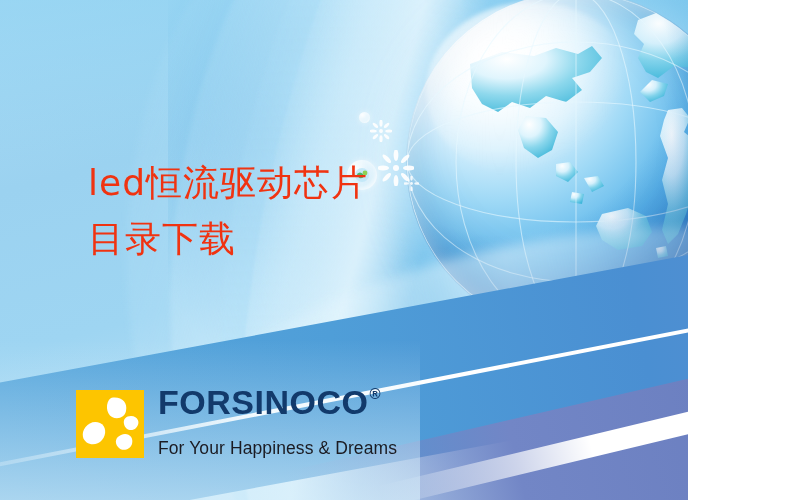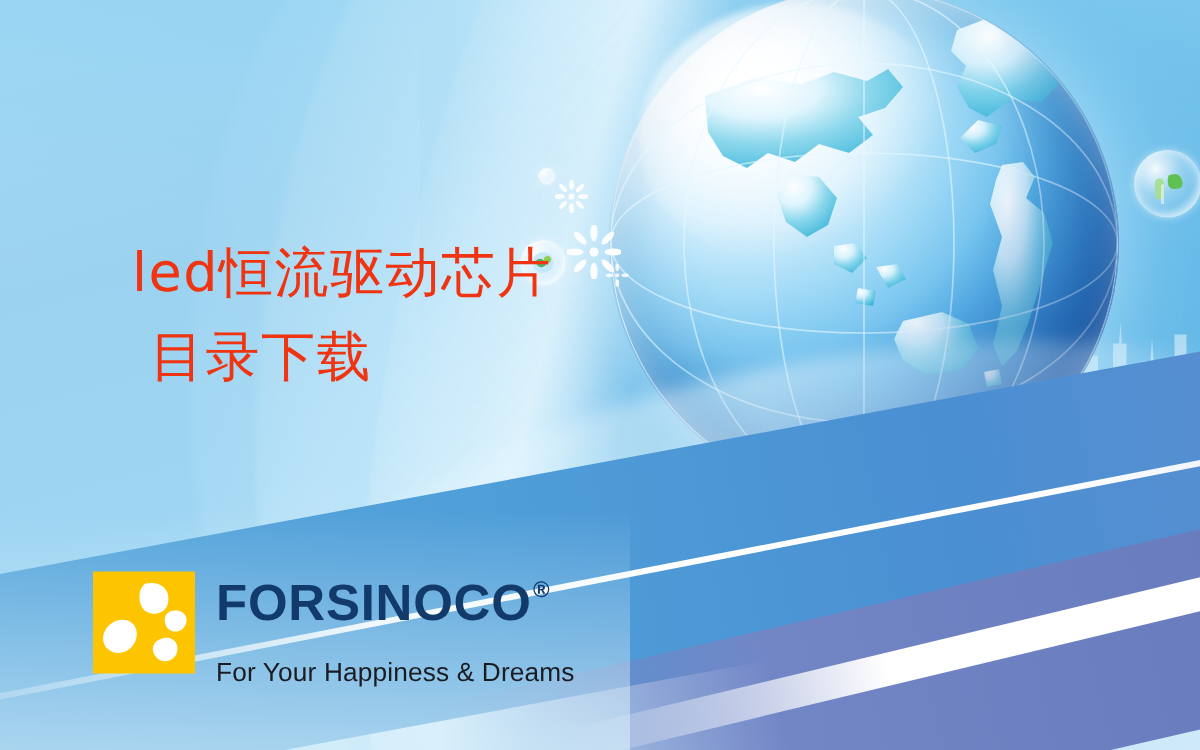--- a/index.html
+++ b/index.html
@@ -1,21 +1,21 @@
 <!DOCTYPE html>
 <html><head>
 <meta charset="utf-8">
 <style>
   html,body{margin:0;padding:0;background:#fff;}
   body{
     font-family:"Liberation Sans","DejaVu Sans",sans-serif;
   }
   #stage{
     position:relative;
-    width:800px;height:500px;
+    width:688px;height:500px;
     overflow:hidden;
     background:#fde047;
   }
 
   
   .bg-base{
     position:absolute;inset:0;
     background:
       linear-gradient(165deg,#a9daf4 0%,#9bd2f0 28%,#9ed5f2 52%,#bfe3f7 78%,#cfe9f8 100%);
   }
@@ -143,24 +143,24 @@
   
   .headline{
     position:absolute;left:88px;top:165px;
     color:#f03311;
     font-size:36px;line-height:1.0;
     font-family:"DejaVu Sans","Liberation Sans",sans-serif;
     white-space:nowrap;
     letter-spacing:1px;
   }
   .headline .l1{display:block;}
-  .headline .l2{display:block;margin-top:20px;margin-left:12px;}
-
-  
-  .logo{position:absolute;left:62px;top:381px;display:flex;align-items:flex-start;}
+  .headline .l2{display:block;margin-top:20px;}
+
+  
+  .logo{position:absolute;left:76px;top:381px;display:flex;align-items:flex-end;}
   .logo-mark{
     width:68px;height:68px;background:#fdc500;flex:0 0 auto;
     position:relative;
   }
   .logo-mark svg{position:absolute;inset:0;}
   .logo-text{margin-left:14px;padding-top:4px;}
   .logo-word{
     display:flex;align-items:flex-start;
     color:#123a6b;
     font-family:"Liberation Sans","DejaVu Sans",sans-serif;

